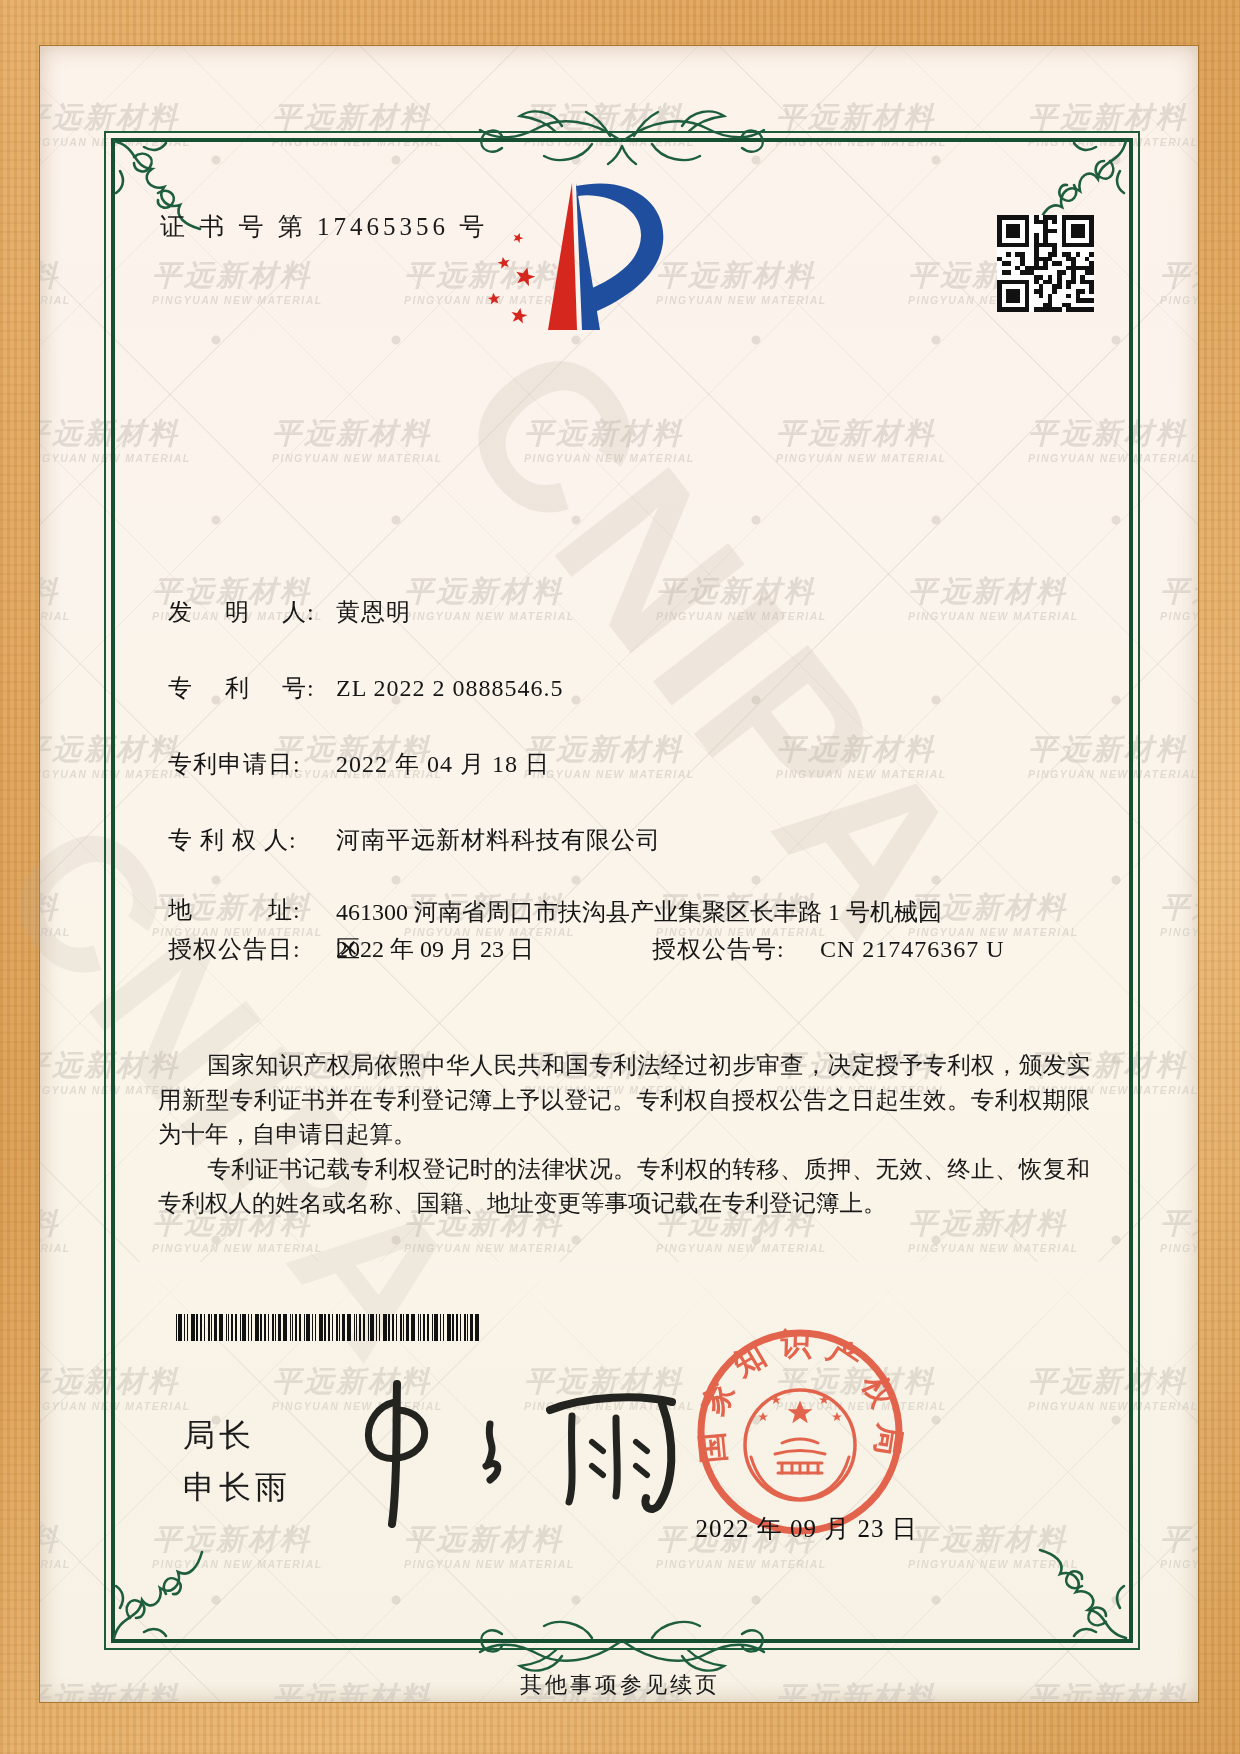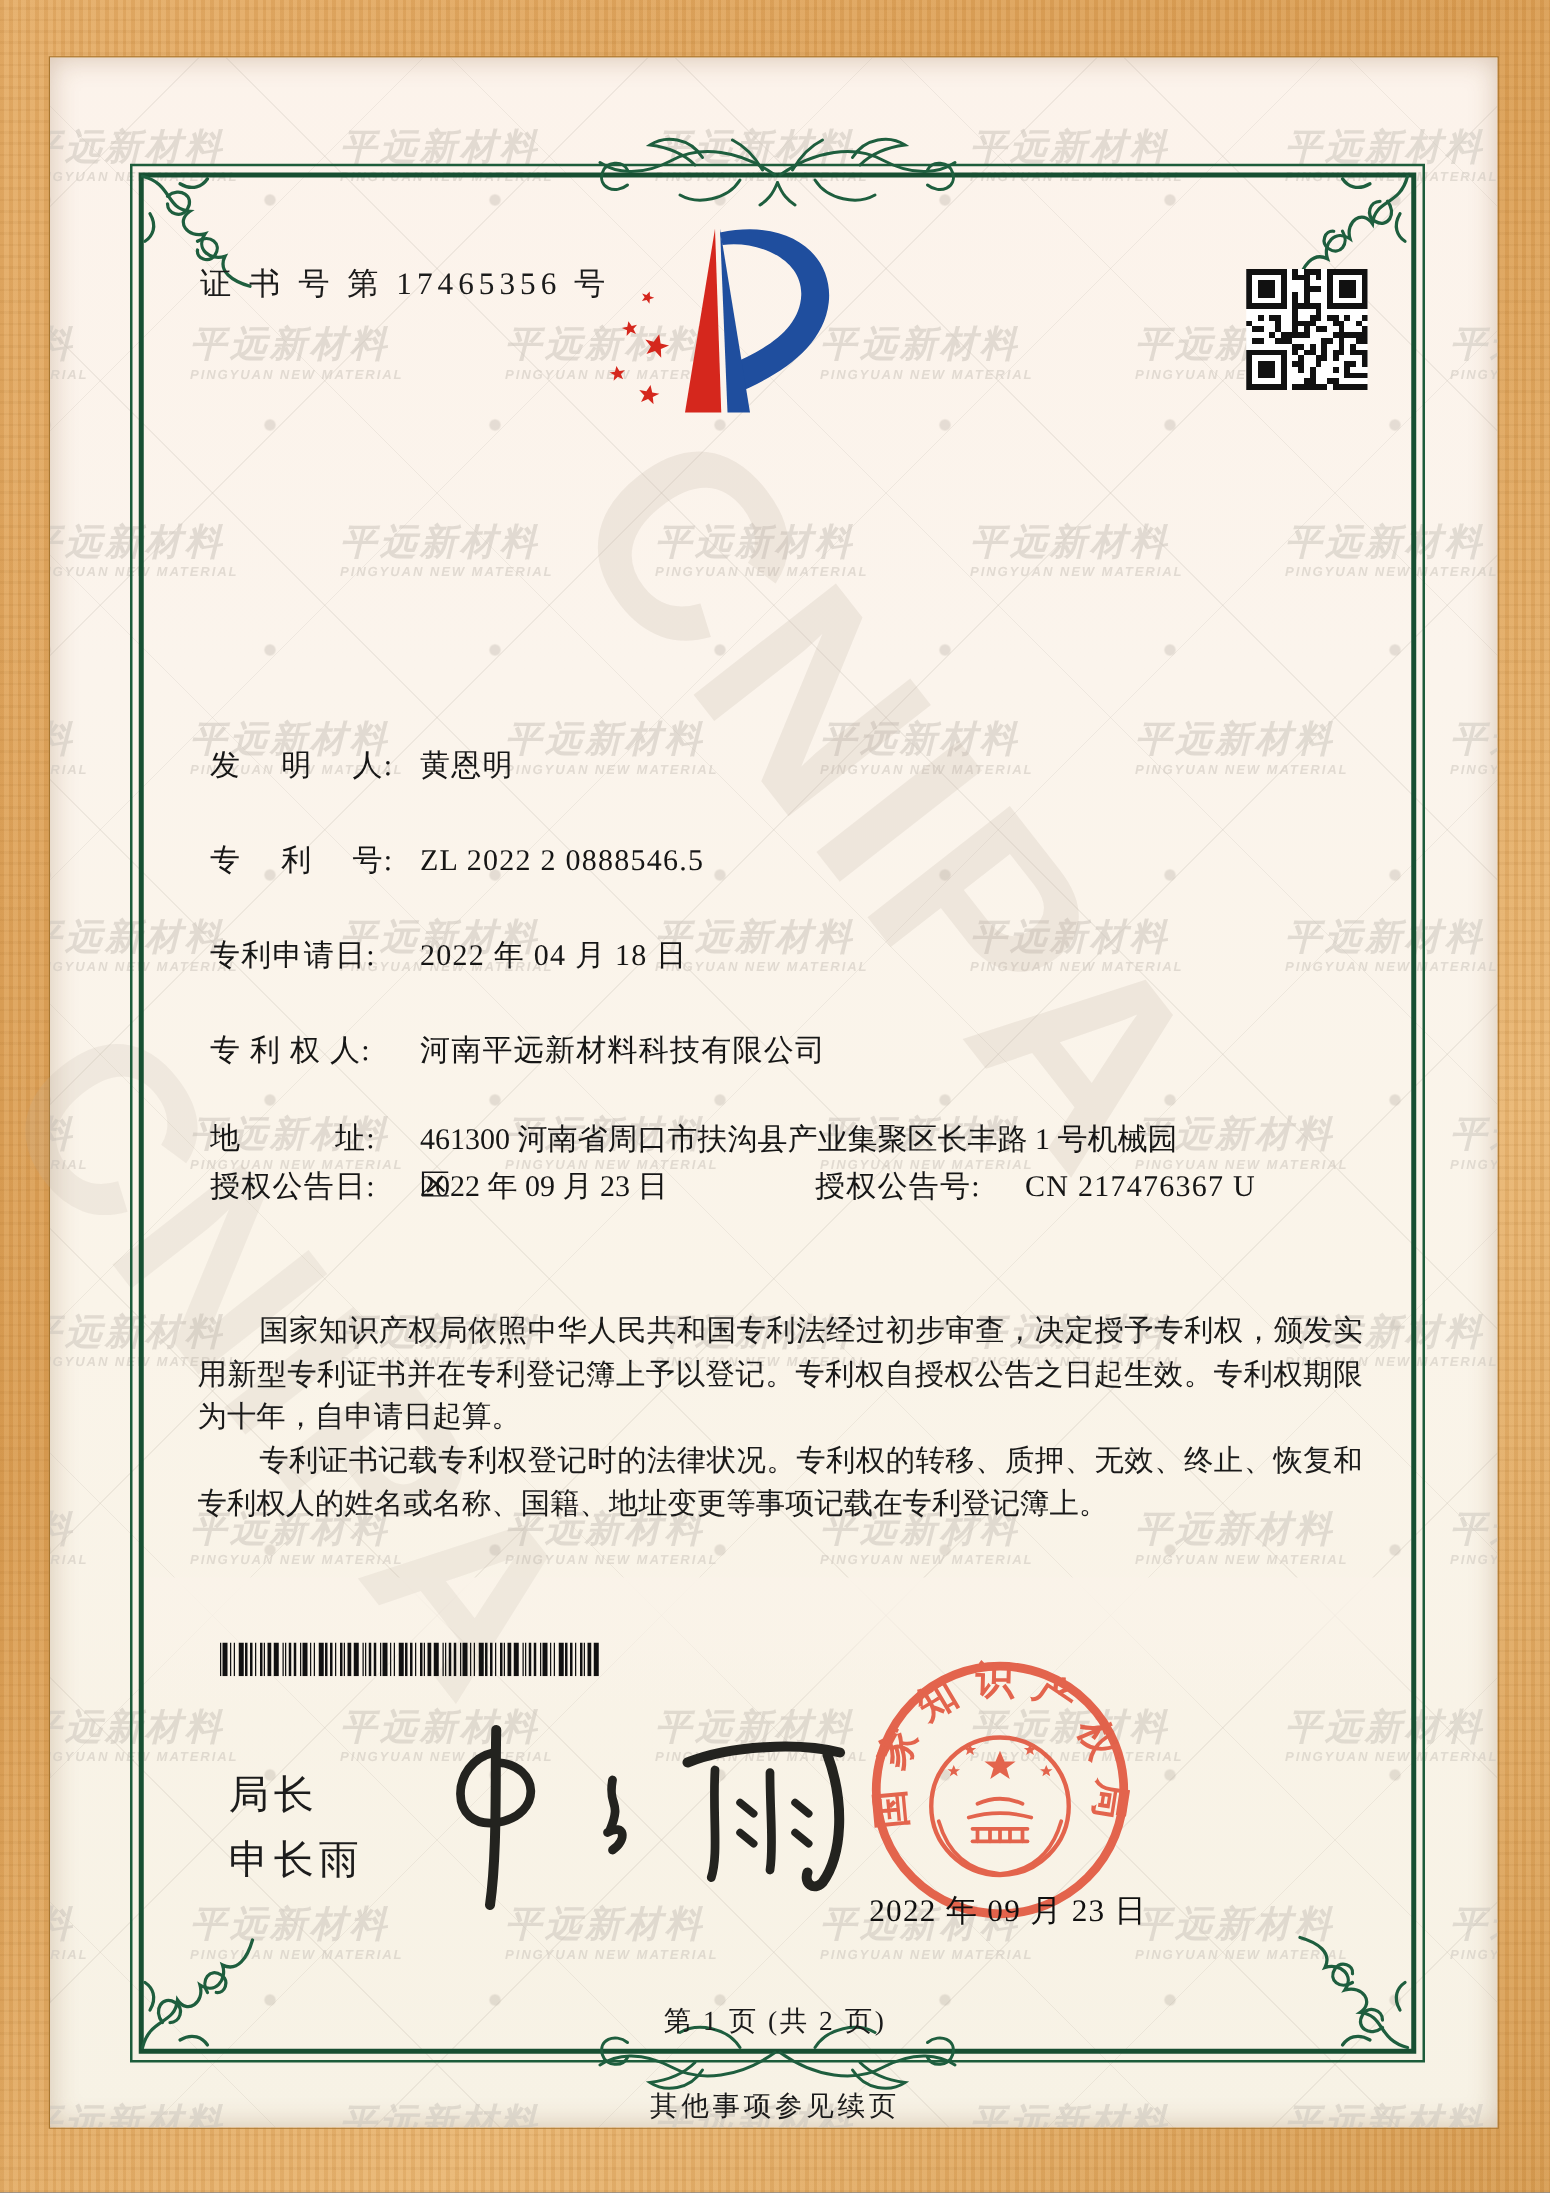--- a/index.html
+++ b/index.html
@@ -666,15 +666,14 @@
     <g fill="none" stroke="#e25840" stroke-width="3" stroke-linecap="round">
       <path d="M97,126 Q115,118 133,126"></path>
       <path d="M90,137 Q115,130 140,137"></path>
       <path d="M93,146 h44 M97,146 v10 M107,146 v10 M115,146 v10 M123,146 v10 M133,146 v10"></path>
       <path d="M93,156 h44"></path>
       <path d="M66,140 C74,168 92,180 115,182 M164,140 C156,168 138,180 115,182"></path>
     </g>
   </svg>
   <div class="seal-date">2022 年 09 月 23 日</div>
 
-  <div class="page-info">第 1 页 (共 2 页)</div>
   <div class="continuation">其他事项参见续页</div>
 </div>
 
 </body></html>

